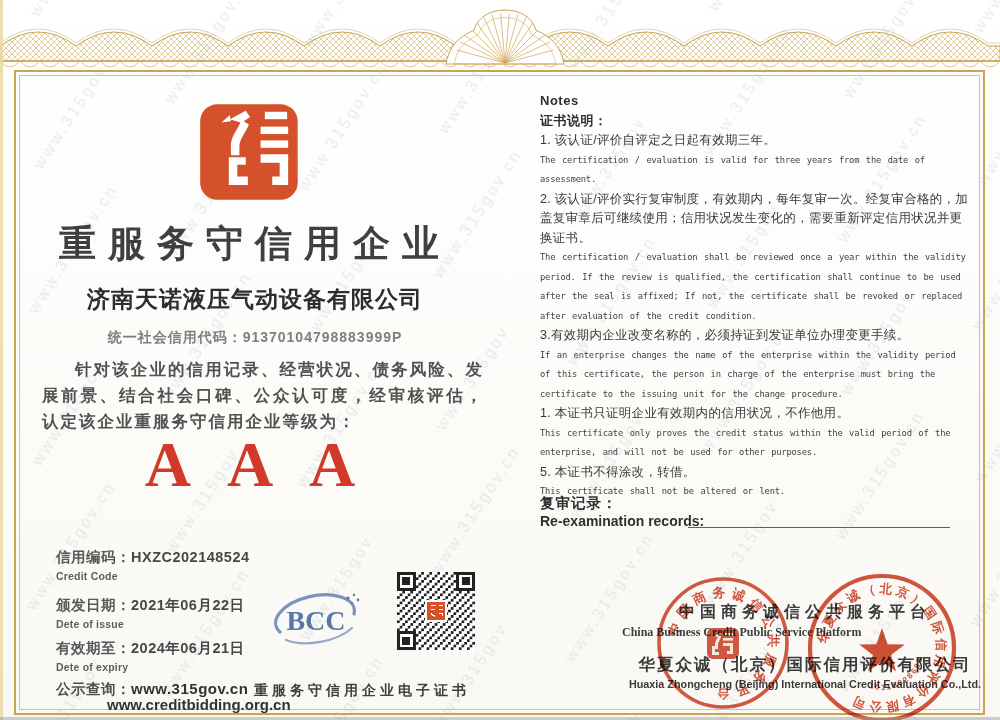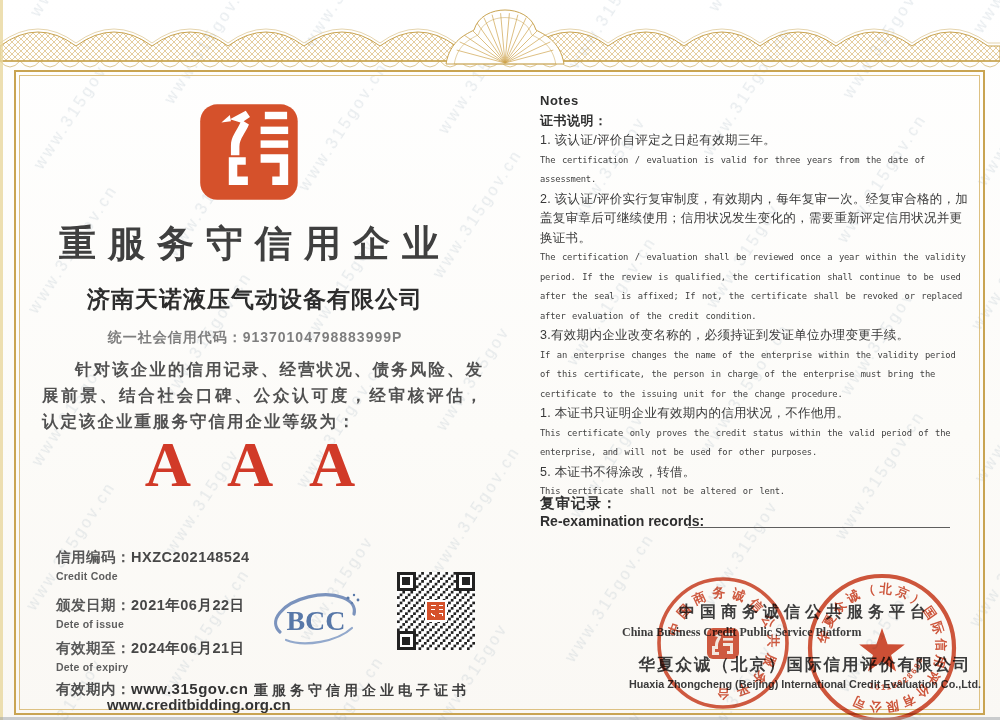--- a/index.html
+++ b/index.html
@@ -136,21 +136,21 @@
     </div>
     <div class="detail" style="top:596px;">
       <div class="main"><span>颁发日期：</span><span class="val">2021年06月22日</span></div>
       <div class="sub">Dete of issue</div>
     </div>
     <div class="detail" style="top:639px;">
       <div class="main"><span>有效期至：</span><span class="val">2024年06月21日</span></div>
       <div class="sub">Dete of expiry</div>
     </div>
     <div class="detail query" style="top:680px;">
-      <div class="main"><span>有效期内：</span><span class="val">www.315gov.cn</span></div>
+      <div class="main"><span>公示查询：</span><span class="val">www.315gov.cn</span></div>
     </div>
     <div class="url2">www.creditbidding.org.cn</div>
 
     <svg class="bcc-svg" viewBox="0 0 100 64">
       <path d="M14 44 A40 21 -12 1 1 88 26" fill="none" stroke="#7b93bd" stroke-width="3.2" stroke-linecap="round"></path>
       <path d="M20 52 A42 20 -10 0 0 86 40" fill="none" stroke="#93a9cc" stroke-width="2.2" stroke-linecap="round"></path>
       <text x="50" y="42" text-anchor="middle" font-family="Liberation Serif, serif" font-weight="bold" font-size="28" fill="#5878a8">BCC</text>
       <g fill="#5878a8">
         <circle cx="82" cy="10" r="1.6"></circle>
           <circle cx="88" cy="7" r="1.2"></circle>

